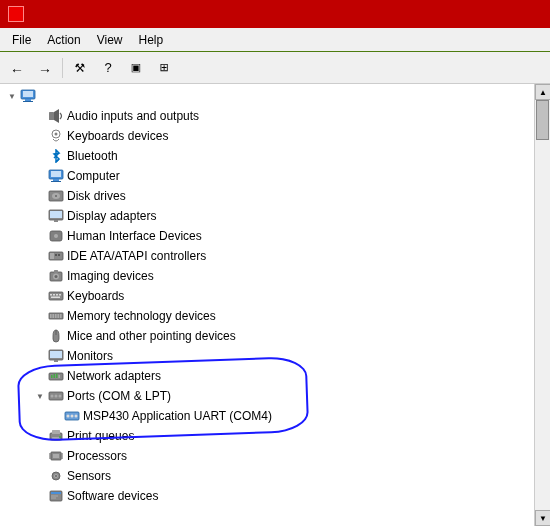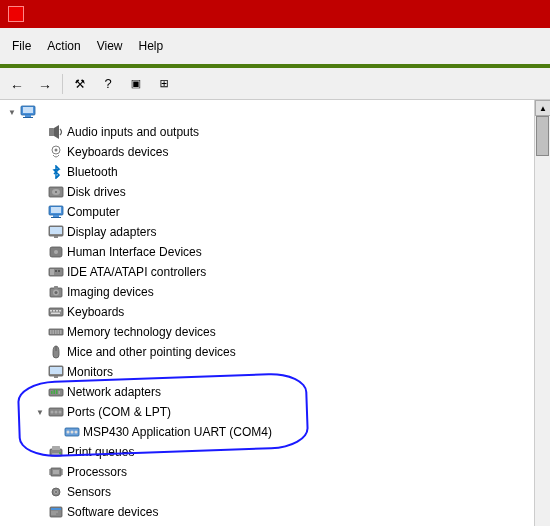--- a/index.html
+++ b/index.html
@@ -50,25 +50,25 @@
       font-size: 11px;
       cursor: pointer;
       display: flex;
       align-items: center;
       justify-content: center;
     }
 
     
     .menu-bar {
       background: #f0f0f0;
-      height: 40px;
+      height: 24px;
       display: flex;
       align-items: center;
       padding: 0 4px;
-      border-bottom: 4px solid #4d7c0f;
+      border-bottom: 1px solid #4d7c0f;
     }
     .menu-item {
       padding: 2px 8px;
       font-size: 12px;
       cursor: pointer;
       color: #000;
     }
 
     
     .toolbar {
@@ -284,39 +284,39 @@
               <path d="M8,13 L11,10 M6,9 L11,4" stroke="#0070c0" stroke-width="1.5" fill="none"></path>
             </svg>
           </span>
     <span class="item-label">Bluetooth</span>
   </div>
         <div class="tree-item">
     <span class="indent" style="width:32px;"></span>
     <span style="width:16px;display:inline-block;"></span>
     <span class="item-icon">
             <svg width="16" height="14" viewBox="0 0 16 14">
-              <rect x="1" y="2" width="14" height="10" rx="1" fill="#888" stroke="#555" stroke-width="0.8"></rect>
-              <ellipse cx="8" cy="7" rx="4" ry="3" fill="#aaa"></ellipse>
-              <circle cx="8" cy="7" r="1" fill="#666"></circle>
-            </svg>
-          </span>
-    <span class="item-label">Disk drives</span>
-  </div>
-        <div class="tree-item">
-    <span class="indent" style="width:32px;"></span>
-    <span style="width:16px;display:inline-block;"></span>
-    <span class="item-icon">
-            <svg width="16" height="14" viewBox="0 0 16 14">
               <rect x="1" y="1" width="14" height="9" rx="1" fill="#4a90d9" stroke="#2060a0" stroke-width="0.8"></rect>
               <rect x="3" y="2" width="10" height="6" fill="#c8e0f8"></rect>
               <rect x="5" y="10" width="6" height="2" fill="#4a90d9"></rect>
               <rect x="3" y="12" width="10" height="1" fill="#2060a0"></rect>
             </svg>
           </span>
     <span class="item-label">Computer</span>
+  </div>
+        <div class="tree-item">
+    <span class="indent" style="width:32px;"></span>
+    <span style="width:16px;display:inline-block;"></span>
+    <span class="item-icon">
+            <svg width="16" height="14" viewBox="0 0 16 14">
+              <rect x="1" y="2" width="14" height="10" rx="1" fill="#888" stroke="#555" stroke-width="0.8"></rect>
+              <ellipse cx="8" cy="7" rx="4" ry="3" fill="#aaa"></ellipse>
+              <circle cx="8" cy="7" r="1" fill="#666"></circle>
+            </svg>
+          </span>
+    <span class="item-label">Disk drives</span>
   </div>
         <div class="tree-item">
     <span class="indent" style="width:32px;"></span>
     <span style="width:16px;display:inline-block;"></span>
     <span class="item-icon">
             <svg width="16" height="14" viewBox="0 0 16 14">
               <rect x="1" y="1" width="14" height="10" rx="1" fill="#888" stroke="#555" stroke-width="0.8"></rect>
               <rect x="2" y="2" width="12" height="7" fill="#c8e0f8"></rect>
               <rect x="6" y="11" width="4" height="2" fill="#888"></rect>
             </svg>

